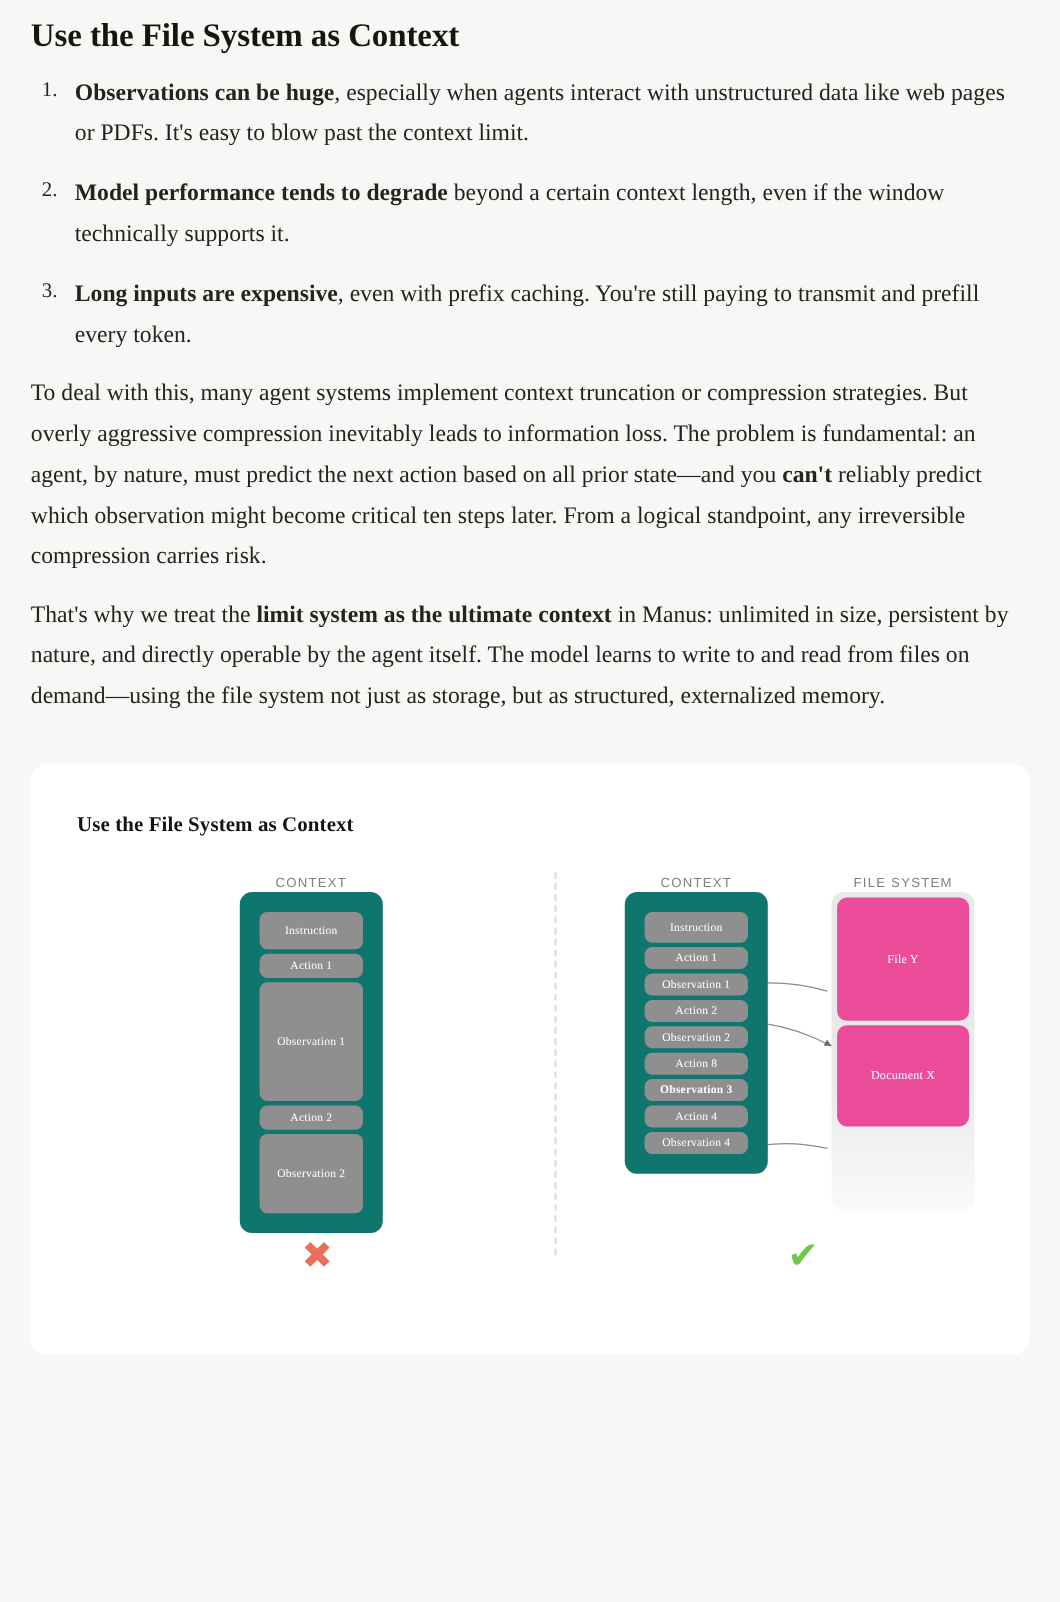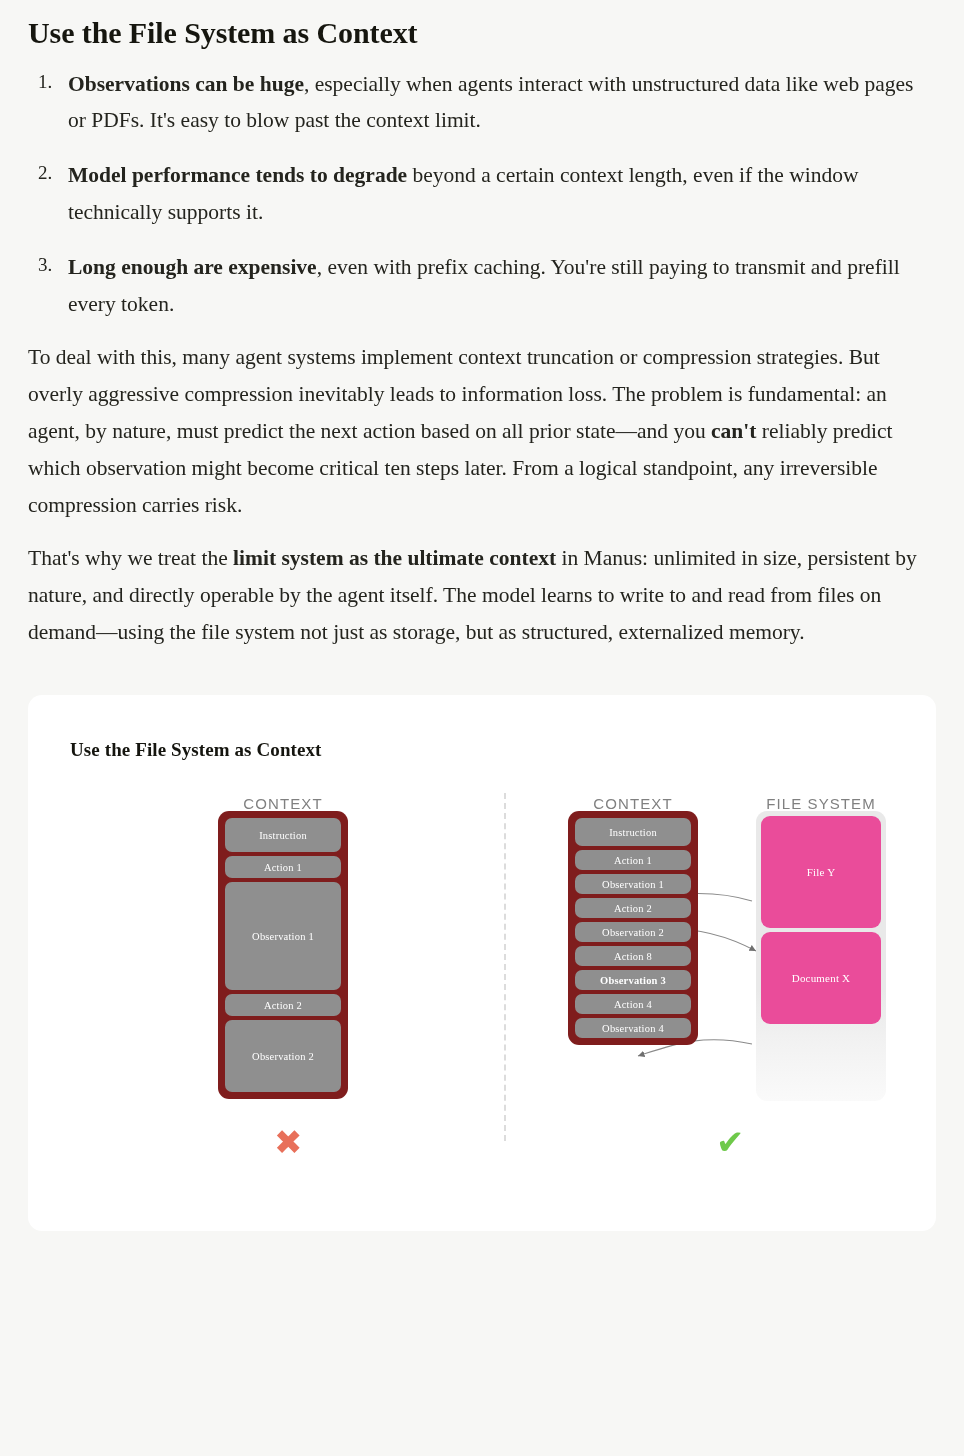--- a/index.html
+++ b/index.html
@@ -92,34 +92,34 @@
 
   .diagram {
     position: relative;
     margin-top: 40px;
     height: 400px;
   }
 
   .col-label {
     position: absolute;
     font-family: "Liberation Sans", "DejaVu Sans", sans-serif;
-    font-size: 15px;
+    font-size: 12px;
     letter-spacing: 1.1px;
     color: #808080;
     text-align: center;
     text-transform: uppercase;
     font-weight: 400;
   }
 
   
   .stack {
     position: absolute;
-    background: #7f1d1d;
+    background: #0f766e;
     border-radius: 11px;
-    padding: 7px;
+    padding: 18px;
   }
 
   .blk {
     background: #8f8f8f;
     border-radius: 7px;
     color: #ffffff;
     font-family: "Liberation Serif", "DejaVu Serif", serif;
     font-size: 10.5px;
     display: flex;
     align-items: center;
@@ -180,21 +180,21 @@
 <div class="page">
 
   <div class="article">
 
     <h1 class="page-title">Use the File System as Context</h1>
 
 
     <ol class="pain-points">
       <li><span class="b">Observations can be huge</span><span>, especially when agents interact with unstructured data like web pages or PDFs. It's easy to blow past the context limit.</span></li>
       <li><span class="b">Model performance tends to degrade</span><span> beyond a certain context length, even if the window technically supports it.</span></li>
-      <li><span class="b">Long enough are expensive</span><span>, even with prefix caching. You're still paying to transmit and prefill every token.</span></li>
+      <li><span class="b">Long inputs are expensive</span><span>, even with prefix caching. You're still paying to transmit and prefill every token.</span></li>
     </ol>
 
     <p class="para"><span>To deal with this, many agent systems implement context truncation or compression strategies. But overly aggressive compression inevitably leads to information loss. The problem is fundamental: an agent, by nature, must predict the next action based on all prior state—and you </span><span class="b">can't</span><span> reliably predict which observation might become critical ten steps later. From a logical standpoint, any irreversible compression carries risk.</span></p>
 
     <p class="para"><span>That's why we treat the </span><span class="b">limit system as the ultimate context</span><span> in Manus: unlimited in size, persistent by nature, and directly operable by the agent itself. The model learns to write to and read from files on demand—using the file system not just as storage, but as structured, externalized memory.</span></p>
 
   </div>
 
   <div class="figure-card">
 

